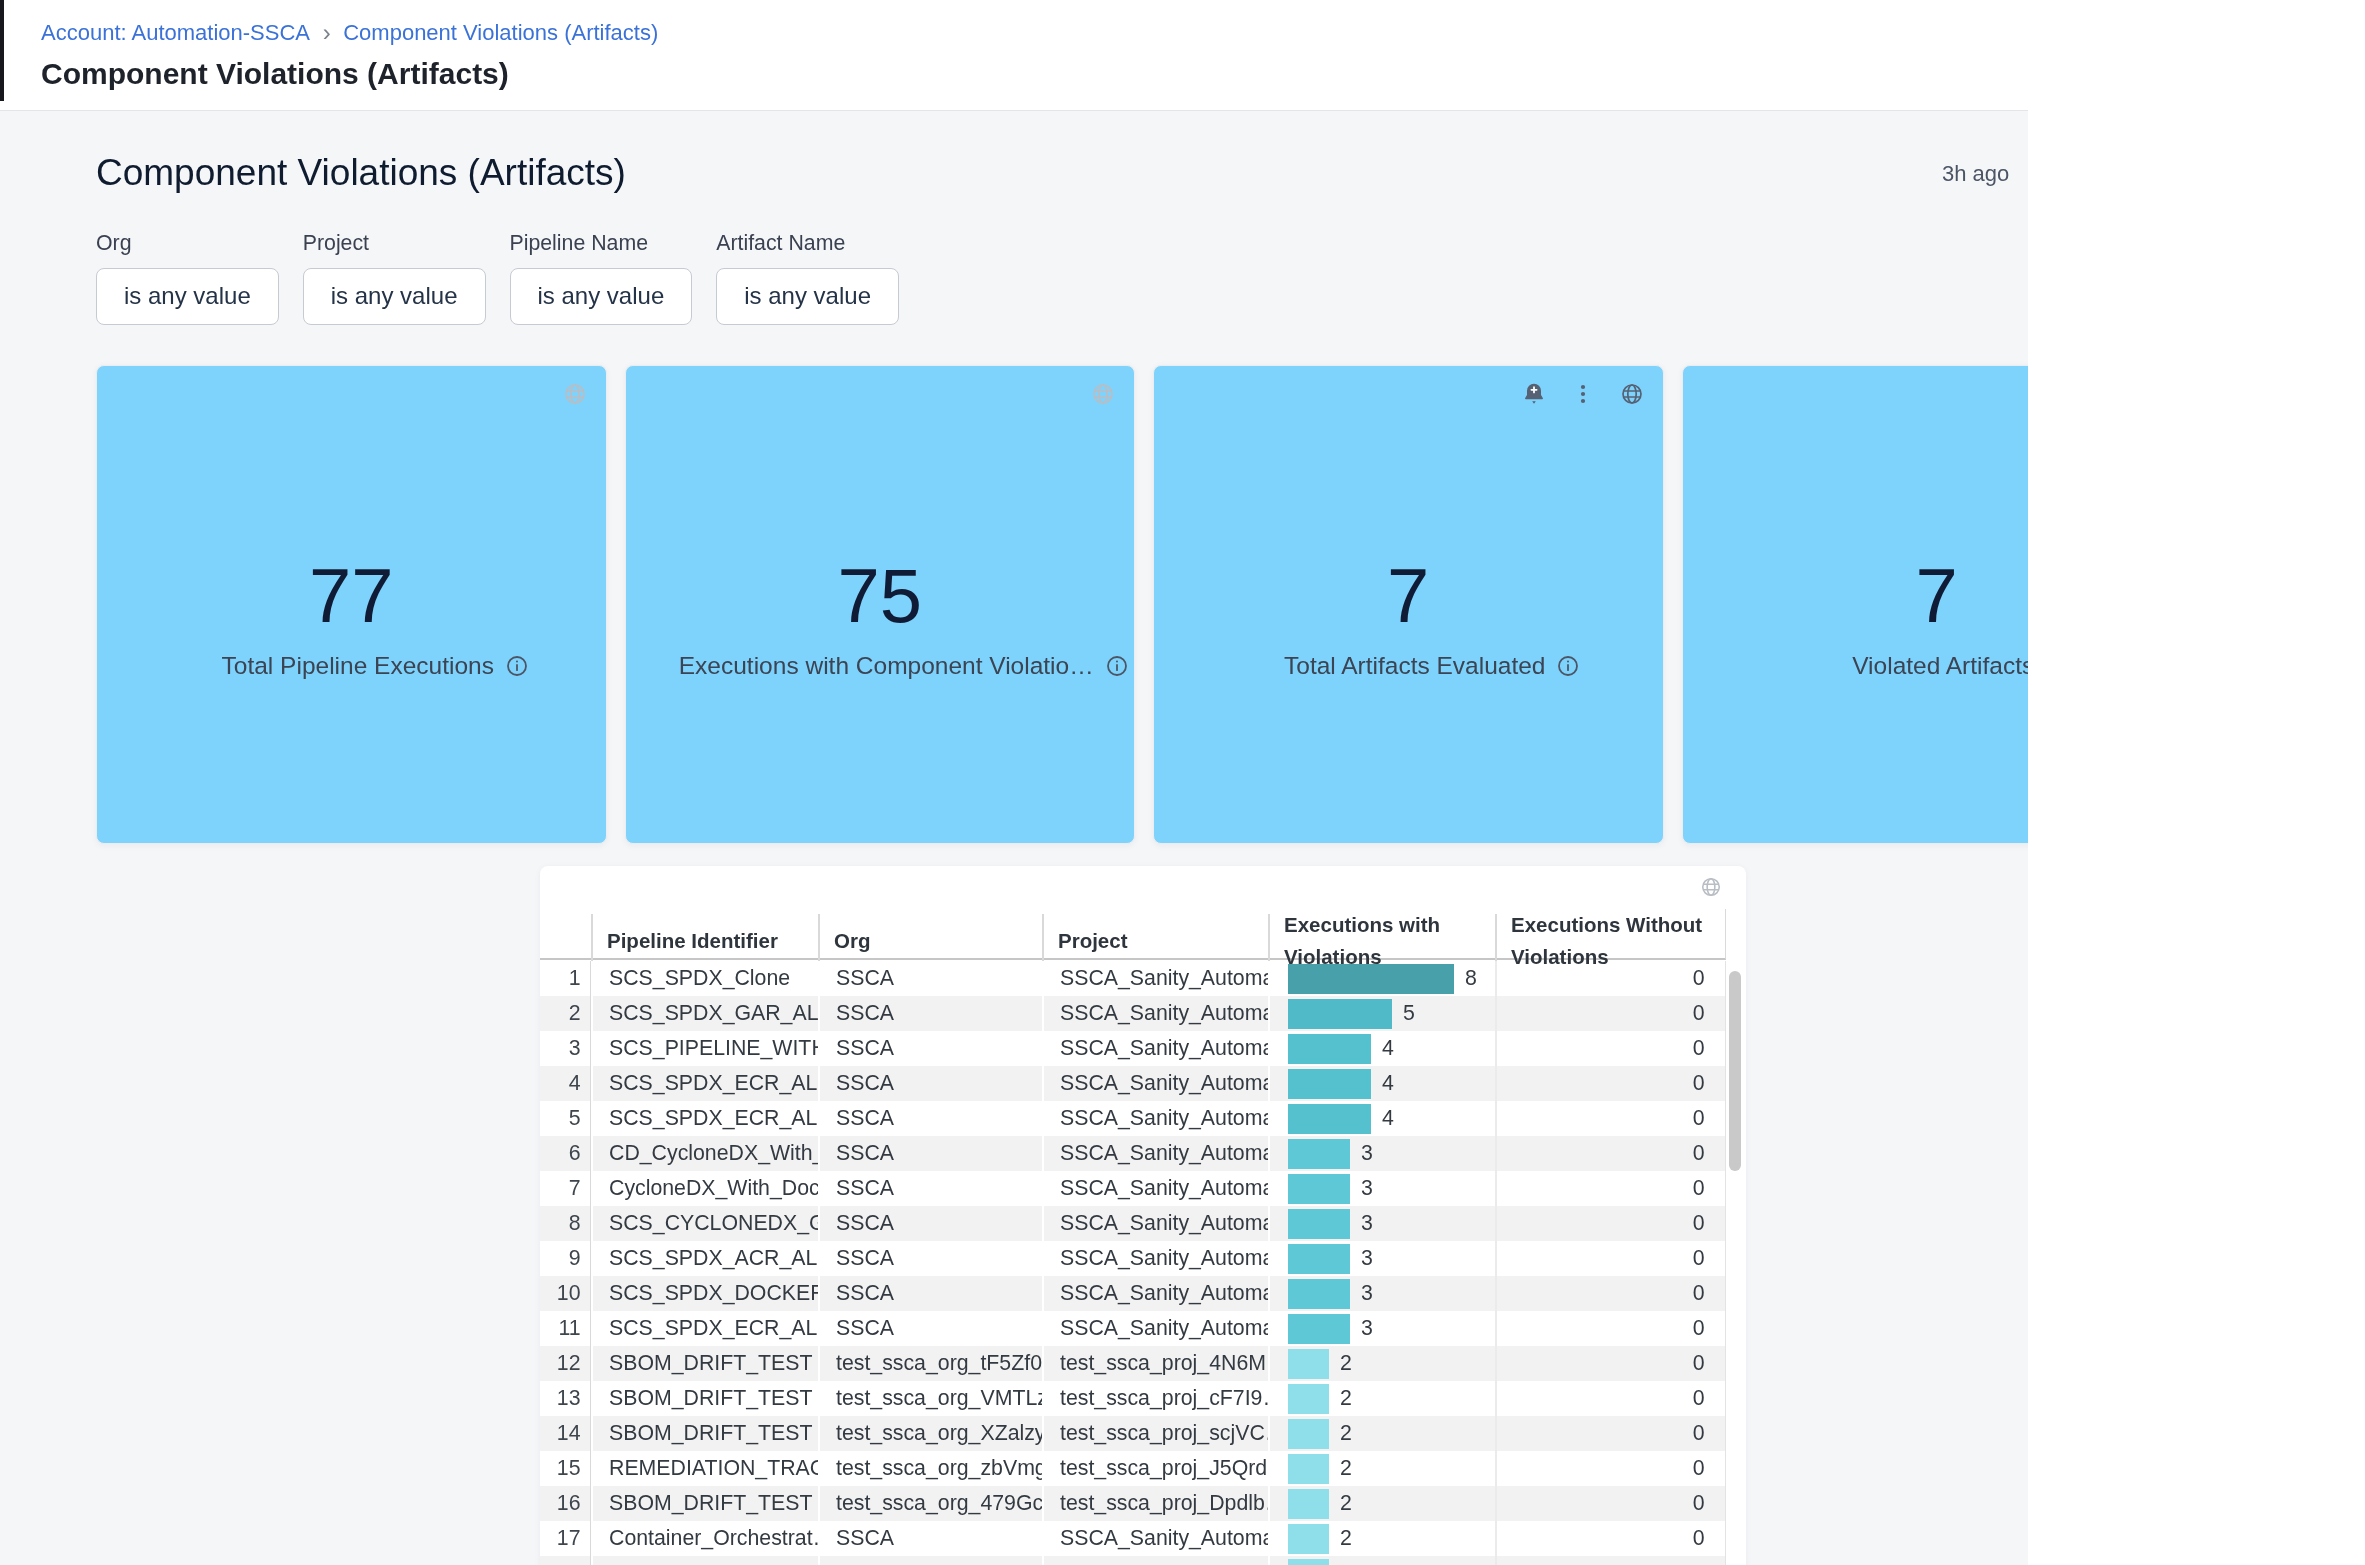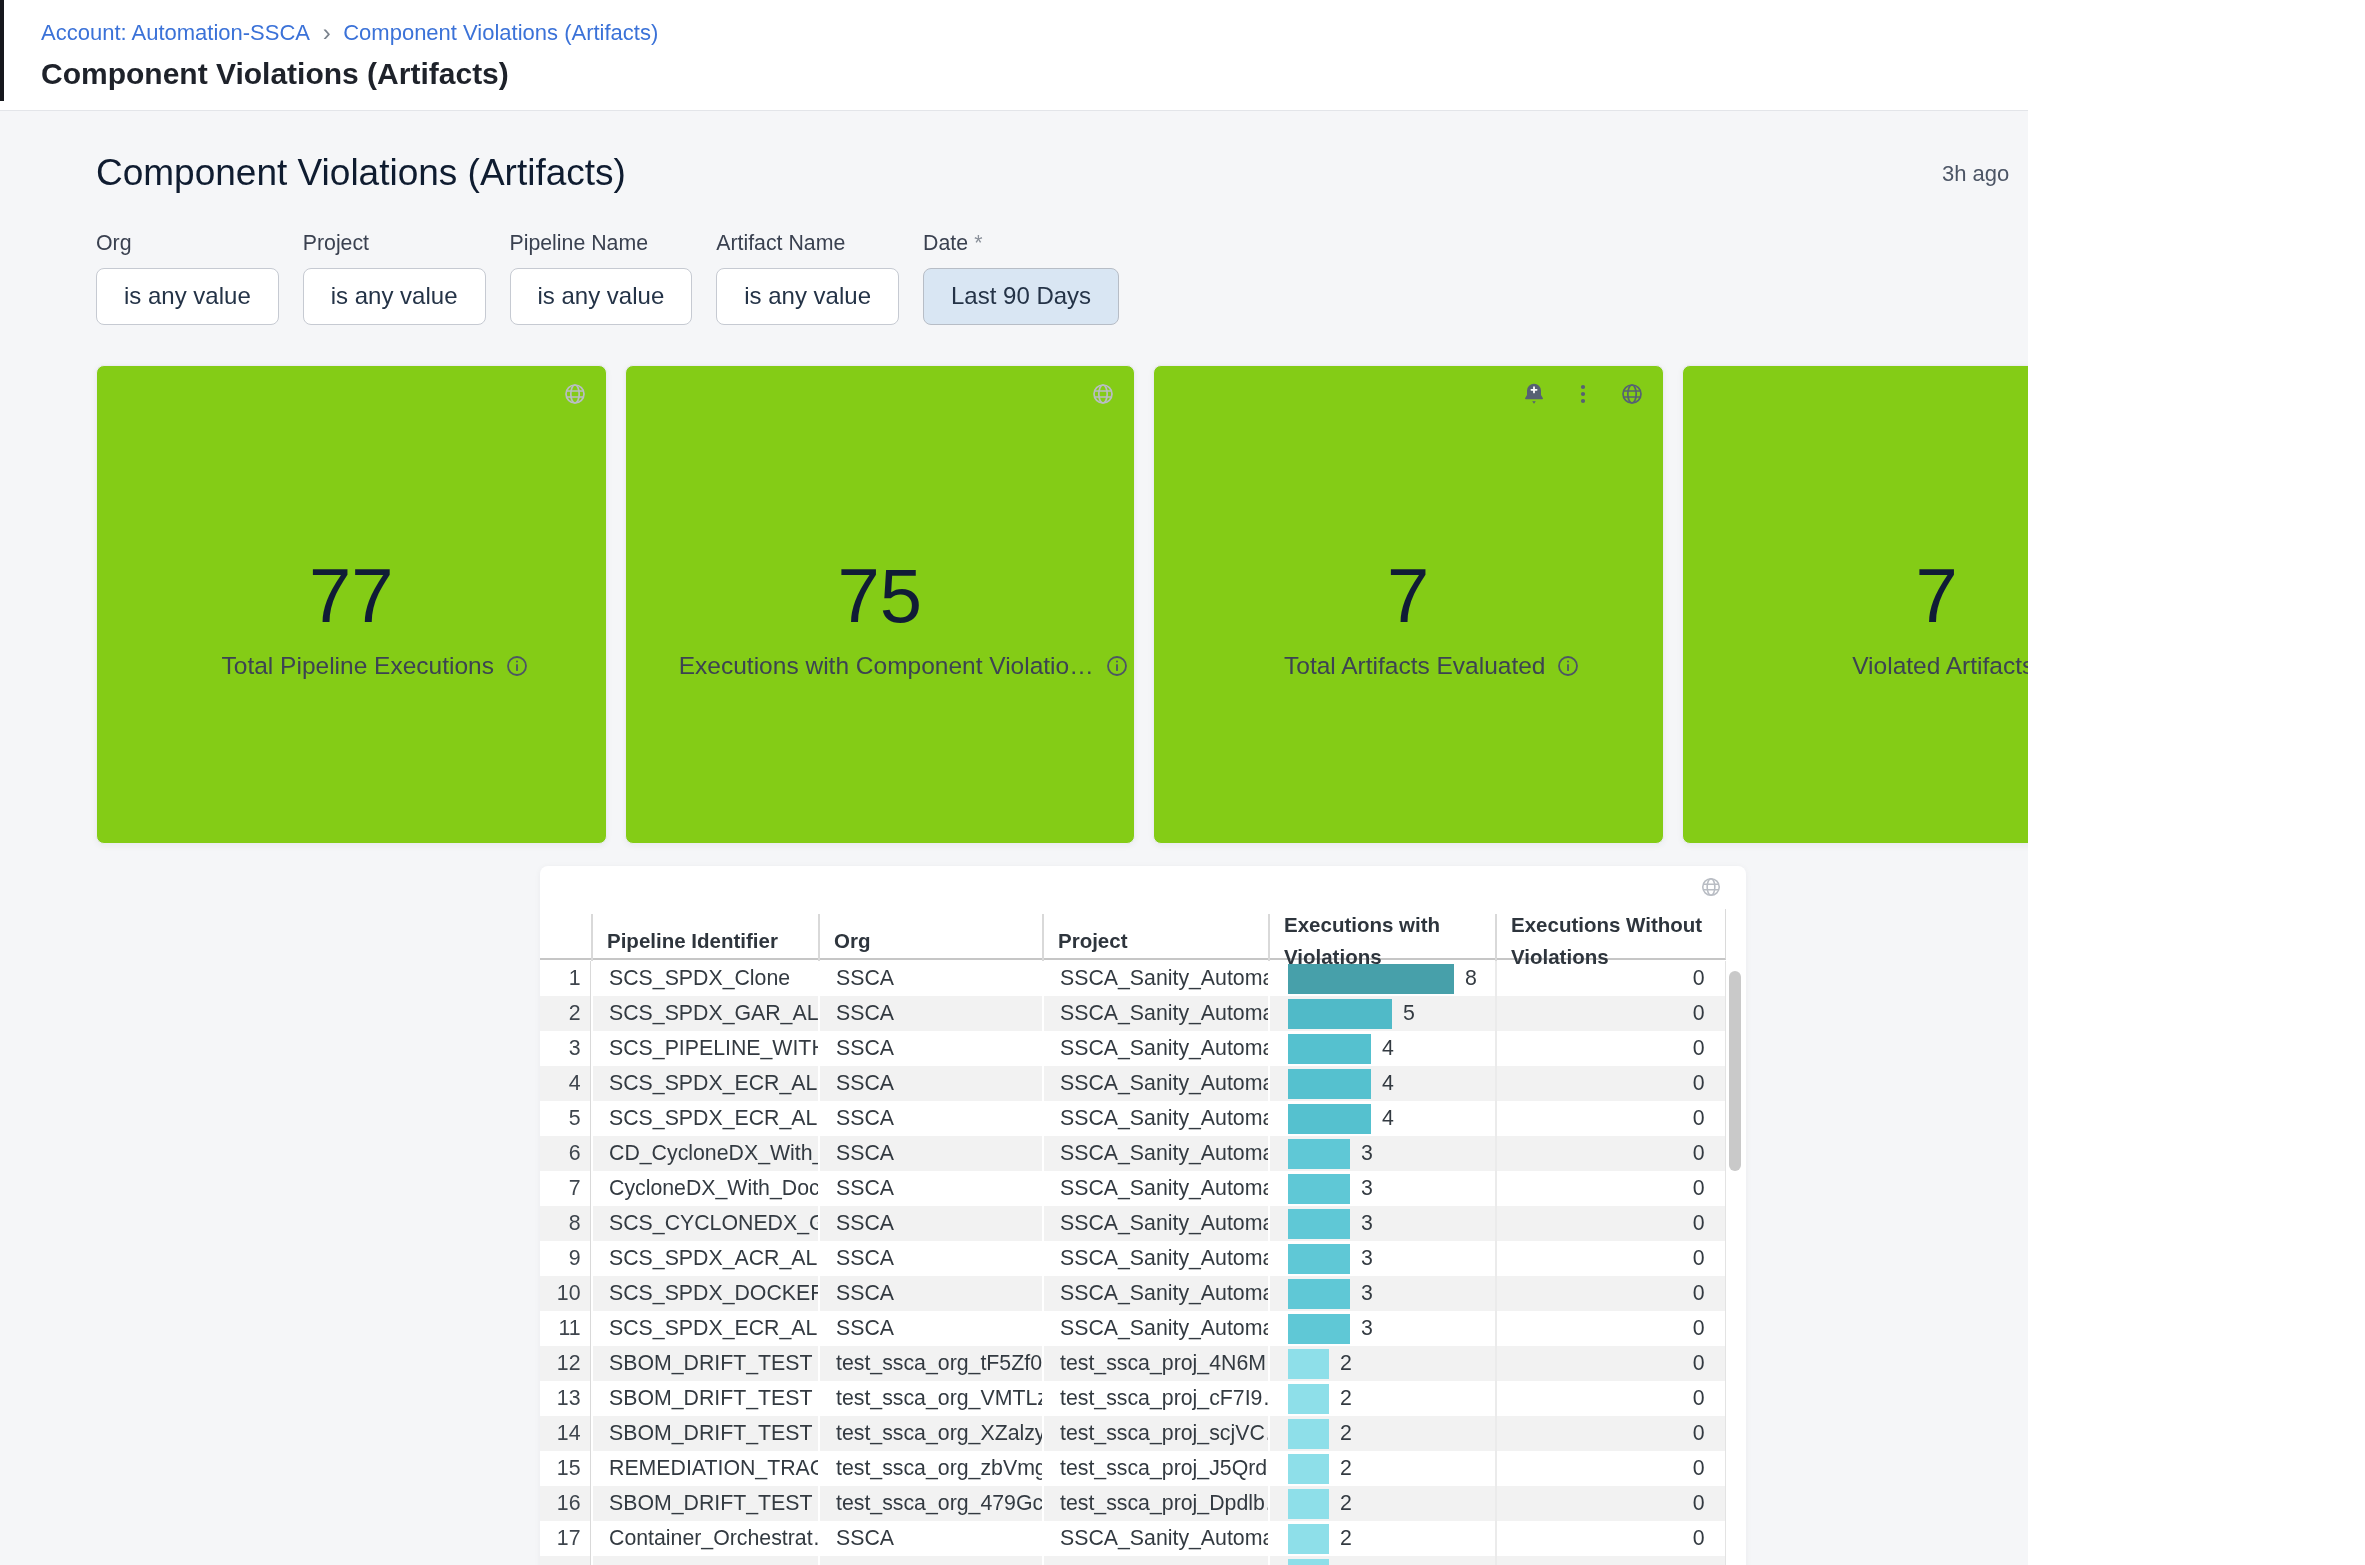--- a/index.html
+++ b/index.html
@@ -29,21 +29,21 @@
   .filter{display:flex;flex-direction:column;}
   .filter-label{font-size:21.3px;color:#3a4150;height:27px;margin-bottom:9.5px;}
   .filter-label .star{color:#8a909a;margin-left:6.3px;}
   .filter-btn{height:57px;min-width:170px;border:1.6px solid #c6cad2;border-radius:8px;background:#fff;
               display:flex;align-items:center;justify-content:center;font-size:24px;color:#243347;
               padding:0 27px;box-sizing:border-box;cursor:pointer;text-align:center;}
   .filter-btn.active{background:#d9e6f3;border-color:#b7bdc6;}
 
   
   #cards-row{position:absolute;left:96px;top:254px;width:2096px;height:479px;display:flex;gap:18px;}
-  .card{flex:1;position:relative;background:#84cc16;border-radius:8px;border:0.8px solid #ebedf0;
+  .card{flex:1;position:relative;background:#7dd3fc;border-radius:8px;border:0.8px solid #ebedf0;
         box-shadow:0 1.6px 6.3px rgba(20,30,50,0.05);}
   .card-icons{position:absolute;top:16px;right:19px;display:flex;gap:25px;align-items:center;color:#b9bdc4;}
   .card-icons.dark{color:#566173;}
   .card-icons .cicon{width:24px;height:24px;cursor:pointer;}
   .card-icons .cicon svg{width:24px;height:24px;display:block;}
   .card-value{position:absolute;top:186px;left:0;width:100%;text-align:center;font-size:76px;
               line-height:87px;color:#101c36;}
   .card-label{position:absolute;top:286px;left:0;width:100%;display:flex;justify-content:center;
               align-items:center;gap:11px;font-size:24.5px;color:#3c4352;margin-left:24px;}
   .info-icon{width:24px;height:24px;color:#4c5565;flex:0 0 auto;}
@@ -136,24 +136,20 @@
           <div class="filter-btn">is any value</div>
         </div>
         <div class="filter">
           <div class="filter-label"><span>Pipeline Name</span></div>
           <div class="filter-btn">is any value</div>
         </div>
         <div class="filter">
           <div class="filter-label"><span>Artifact Name</span></div>
           <div class="filter-btn">is any value</div>
         </div>
-        <div class="filter">
-          <div class="filter-label"><span>Date</span><span class="star">*</span></div>
-          <div class="filter-btn active">Last 90 Days</div>
-        </div>
       </div>
 
     <div id="cards-row">
         <article class="card">
           <div class="card-icons">
             <span class="cicon">
               <svg viewBox="0 0 24 24" fill="none" stroke="currentColor" stroke-width="1.7">
                 <circle cx="12" cy="12" r="9"></circle>
                 <ellipse cx="12" cy="12" rx="4.2" ry="9"></ellipse>
                 <path d="M3.6 9h16.8M3.6 15h16.8"></path>

